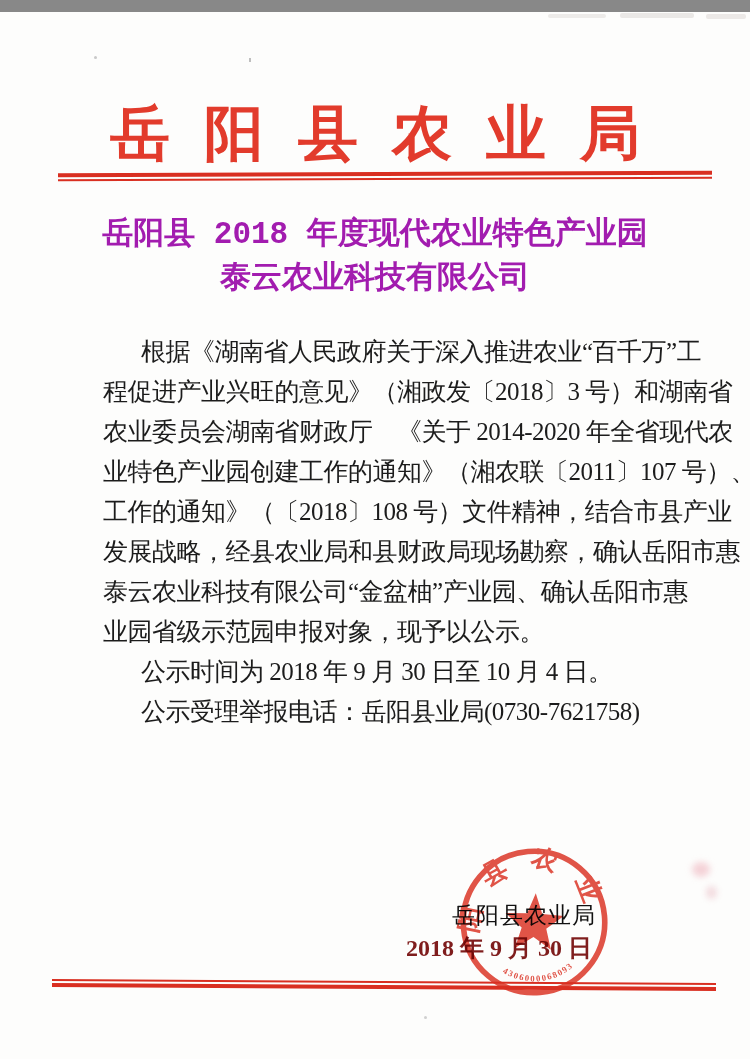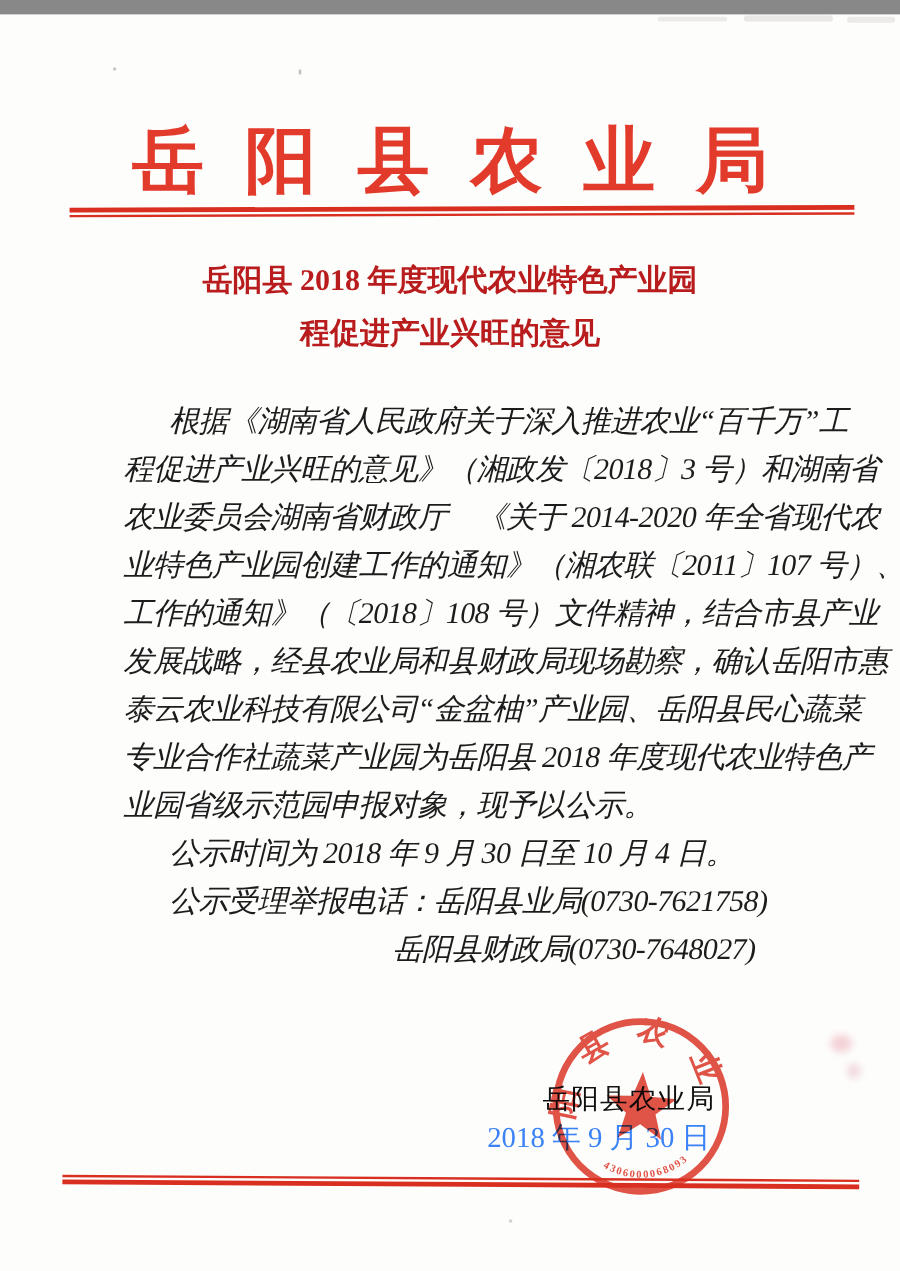--- a/index.html
+++ b/index.html
@@ -38,36 +38,36 @@
   }
   .rule-bottom{
     position:absolute;top:969px;left:52px;width:664px;height:2px;
     border-top:2px solid var(--rule-red);border-bottom:4px solid var(--rule-red);
     transform:rotate(0.35deg);
   }
 
   
   .doc-title{
     position:absolute;top:201px;left:0;right:0;text-align:center;
-    font-size:25px;font-weight:bold;color:#b91c1c;line-height:44px;
+    font-size:31px;font-weight:bold;color:#a21caf;line-height:44px;font-family:Liberation Mono, monospace;
   }
 
   
   .body-text{
     position:absolute;top:320px;left:103px;width:578px;
     font-size:25px;color:var(--ink);letter-spacing:-0.5px;
   }
-  .line{height:40px;line-height:40px;white-space:nowrap;font-style:italic;}
+  .line{height:40px;line-height:40px;white-space:nowrap;}
   .fill{text-align:justify;text-align-last:justify;}
   .indent{text-indent:38px;}
   .l12{margin-left:224px;}
 
   
   .sign-name{position:absolute;left:452px;top:888px;font-size:23px;letter-spacing:1px;color:#111;white-space:nowrap;}
-  .sign-date{position:absolute;left:406px;top:920px;font-size:24px;color:#3b82f6;white-space:nowrap;}
+  .sign-date{position:absolute;left:406px;top:920px;font-size:24px;color:#7f1d1d;white-space:nowrap;font-weight:bold;}
 
   
   .seal{
     position:absolute;left:452px;top:828px;width:164px;height:164px;
     mix-blend-mode:multiply;opacity:0.93;transform:rotate(-5deg);
     pointer-events:none;
   }
   .seal text{font-family:"Liberation Serif","DejaVu Serif",serif;}
 </style>
 </head>
@@ -82,36 +82,34 @@
   <div class="artifact speck2"></div>
   <div class="artifact speck3"></div>
   <div class="artifact pink1"></div>
   <div class="artifact pink2"></div>
 
   <div class="agency">岳阳县农业局</div>
   <div class="rule-top"></div>
 
   <div class="doc-title">
     <div>岳阳县 2018 年度现代农业特色产业园</div>
-    <div>程促进产业兴旺的意见</div>
+    <div>泰云农业科技有限公司</div>
   </div>
 
   <div class="body-text">
     <div class="line fill indent">根据《湖南省人民政府关于深入推进农业“百千万”工</div>
     <div class="line fill">程促进产业兴旺的意见》（湘政发〔2018〕3 号）和湖南省</div>
     <div class="line fill">农业委员会湖南省财政厅　《关于 2014-2020 年全省现代农</div>
     <div class="line fill">业特色产业园创建工作的通知》（湘农联〔2011〕107 号）、</div>
     <div class="line fill">工作的通知》（〔2018〕108 号）文件精神，结合市县产业</div>
     <div class="line fill">发展战略，经县农业局和县财政局现场勘察，确认岳阳市惠</div>
-    <div class="line fill">泰云农业科技有限公司“金盆柚”产业园、岳阳县民心蔬菜</div>
-    <div class="line fill">专业合作社蔬菜产业园为岳阳县 2018 年度现代农业特色产</div>
+    <div class="line fill">泰云农业科技有限公司“金盆柚”产业园、确认岳阳市惠</div>
     <div class="line">业园省级示范园申报对象，现予以公示。</div>
     <div class="line indent">公示时间为 2018 年 9 月 30 日至 10 月 4 日。</div>
     <div class="line indent">公示受理举报电话：岳阳县业局(0730-7621758)</div>
-    <div class="line l12">岳阳县财政局(0730-7648027)</div>
   </div>
 
   <div class="sign-name">岳阳县农业局</div>
   <div class="sign-date">2018 年 9 月 30 日</div>
 
   <svg class="seal" viewBox="0 0 160 160">
     <defs>
       <path id="arcTop" d="M 30.2 98.1 A 53 53 0 1 1 129.8 98.1" fill="none"></path>
       <path id="arcBottom" d="M 32.5 113.3 A 58 58 0 0 0 127.5 113.3" fill="none"></path>
     </defs>

